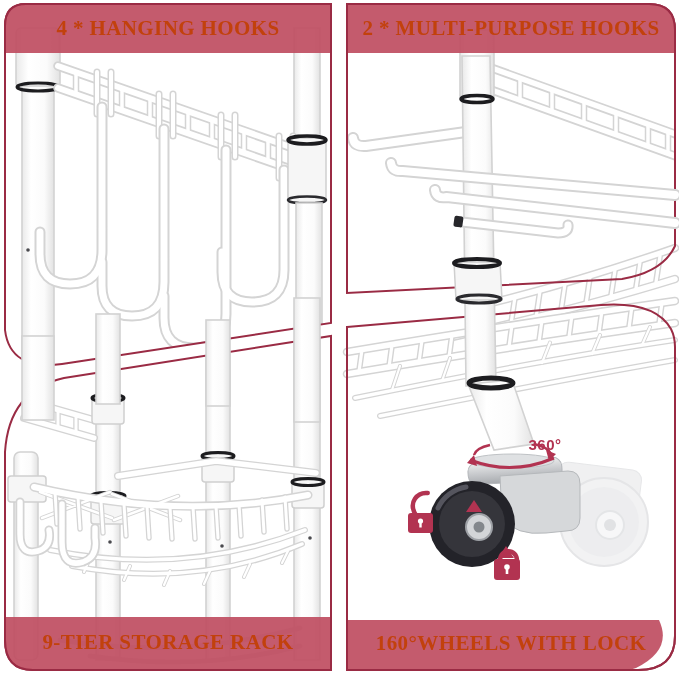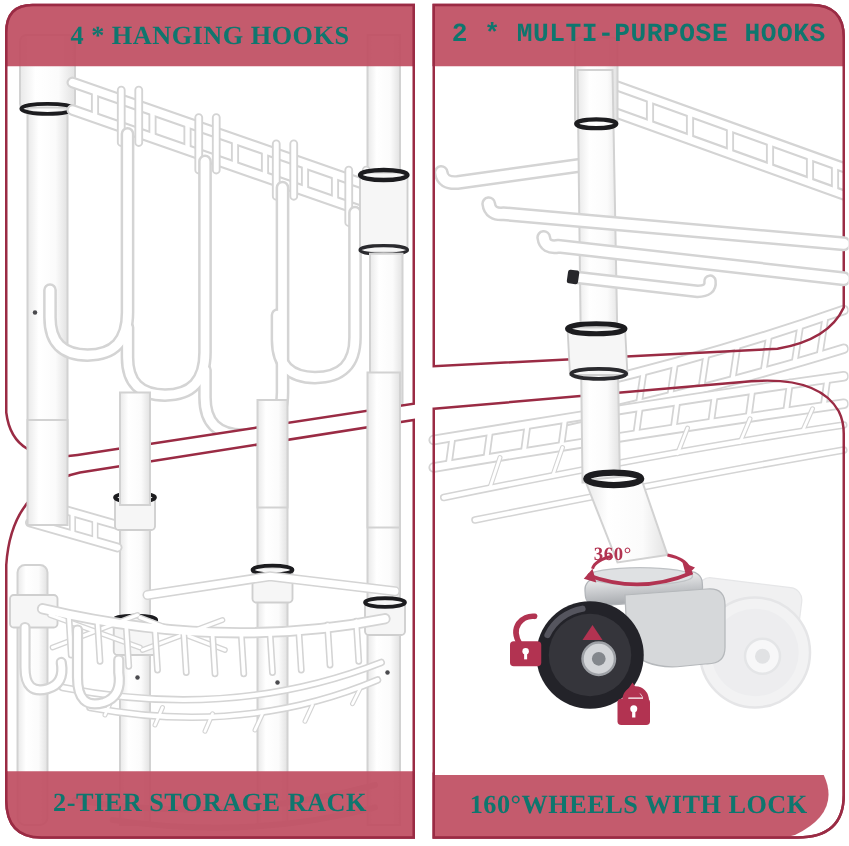--- a/index.html
+++ b/index.html
@@ -1,27 +1,27 @@
 <!DOCTYPE html>
 <html><head>
 <meta charset="utf-8">
 <style>
   html,body{margin:0;padding:0;background:#ffffff;}
   .stage{position:relative;width:679px;height:677px;background:#ffffff;overflow:hidden;
          font-family:"Liberation Serif",serif;}
   .stage svg{position:absolute;left:0;top:0;}
   .lbl{position:absolute;display:flex;align-items:center;justify-content:center;
-       font-family:"Liberation Serif",serif;font-weight:bold;color:#0f766e;
+       font-family:"Liberation Serif",serif;font-weight:bold;color:#c2410c;
        font-size:21px;letter-spacing:.4px;white-space:nowrap;pointer-events:none;}
   .lbl-tl{left:5px;top:5px;width:326px;height:47px;}
-  .lbl-tr{left:347px;top:5px;width:328px;height:47px;font-family:Liberation Mono, monospace;}
+  .lbl-tr{left:347px;top:5px;width:328px;height:47px;}
   .lbl-bl{left:5px;top:615px;width:326px;height:54px;}
   .lbl-br{left:347px;top:618px;width:328px;height:51px;}
-  .badge{position:absolute;left:475px;top:436px;width:66px;text-align:left;
-         font-family:Liberation Serif, serif;font-weight:bold;font-size:15px;
+  .badge{position:absolute;left:512px;top:436px;width:66px;text-align:center;
+         font-family:Liberation Sans, sans-serif;font-weight:bold;font-size:15px;
          color:#b23351;letter-spacing:.5px;pointer-events:none;}
   
   .po{fill:url(#gpole);stroke:#d2d2d2;stroke-width:1.6;}
   .col{fill:#f6f6f6;stroke:#cfcfcf;stroke-width:1.5;}
   .wo{stroke:#d4d4d4;fill:none;stroke-linecap:round;}
   .wi{stroke:#ffffff;fill:none;stroke-linecap:round;}
   .frame{fill:none;stroke:#9a2b44;stroke-width:2;}
   .band{fill:#c04f62;fill-opacity:.93;}
   .ring{fill:none;stroke:#1c1c1f;}
   .acc{fill:#b23351;}
@@ -262,17 +262,17 @@
   <g>
     <path class="frame" d="M5,53 L5,26 Q5,4 26,4 L331,4 L331,53"></path>
     <path class="frame" d="M347,53 L347,4 L649,4 Q675,4 675,30 L675,53"></path>
     <path class="frame" d="M331,617 L331,670 L33,670 Q5,670 5,640 L5,617"></path>
     <path class="frame" d="M675,600 L675,636 Q675,670 638,670 L347,670 L347,618"></path>
   </g>
 </svg>
 
 <div class="lbl lbl-tl">4 * HANGING HOOKS</div>
 <div class="lbl lbl-tr">2 * MULTI-PURPOSE HOOKS</div>
-<div class="lbl lbl-bl">2-TIER STORAGE RACK</div>
+<div class="lbl lbl-bl">9-TIER STORAGE RACK</div>
 <div class="lbl lbl-br">160°WHEELS WITH LOCK</div>
 <div class="badge">360°</div>
 
 </div>
 
 </body></html>

